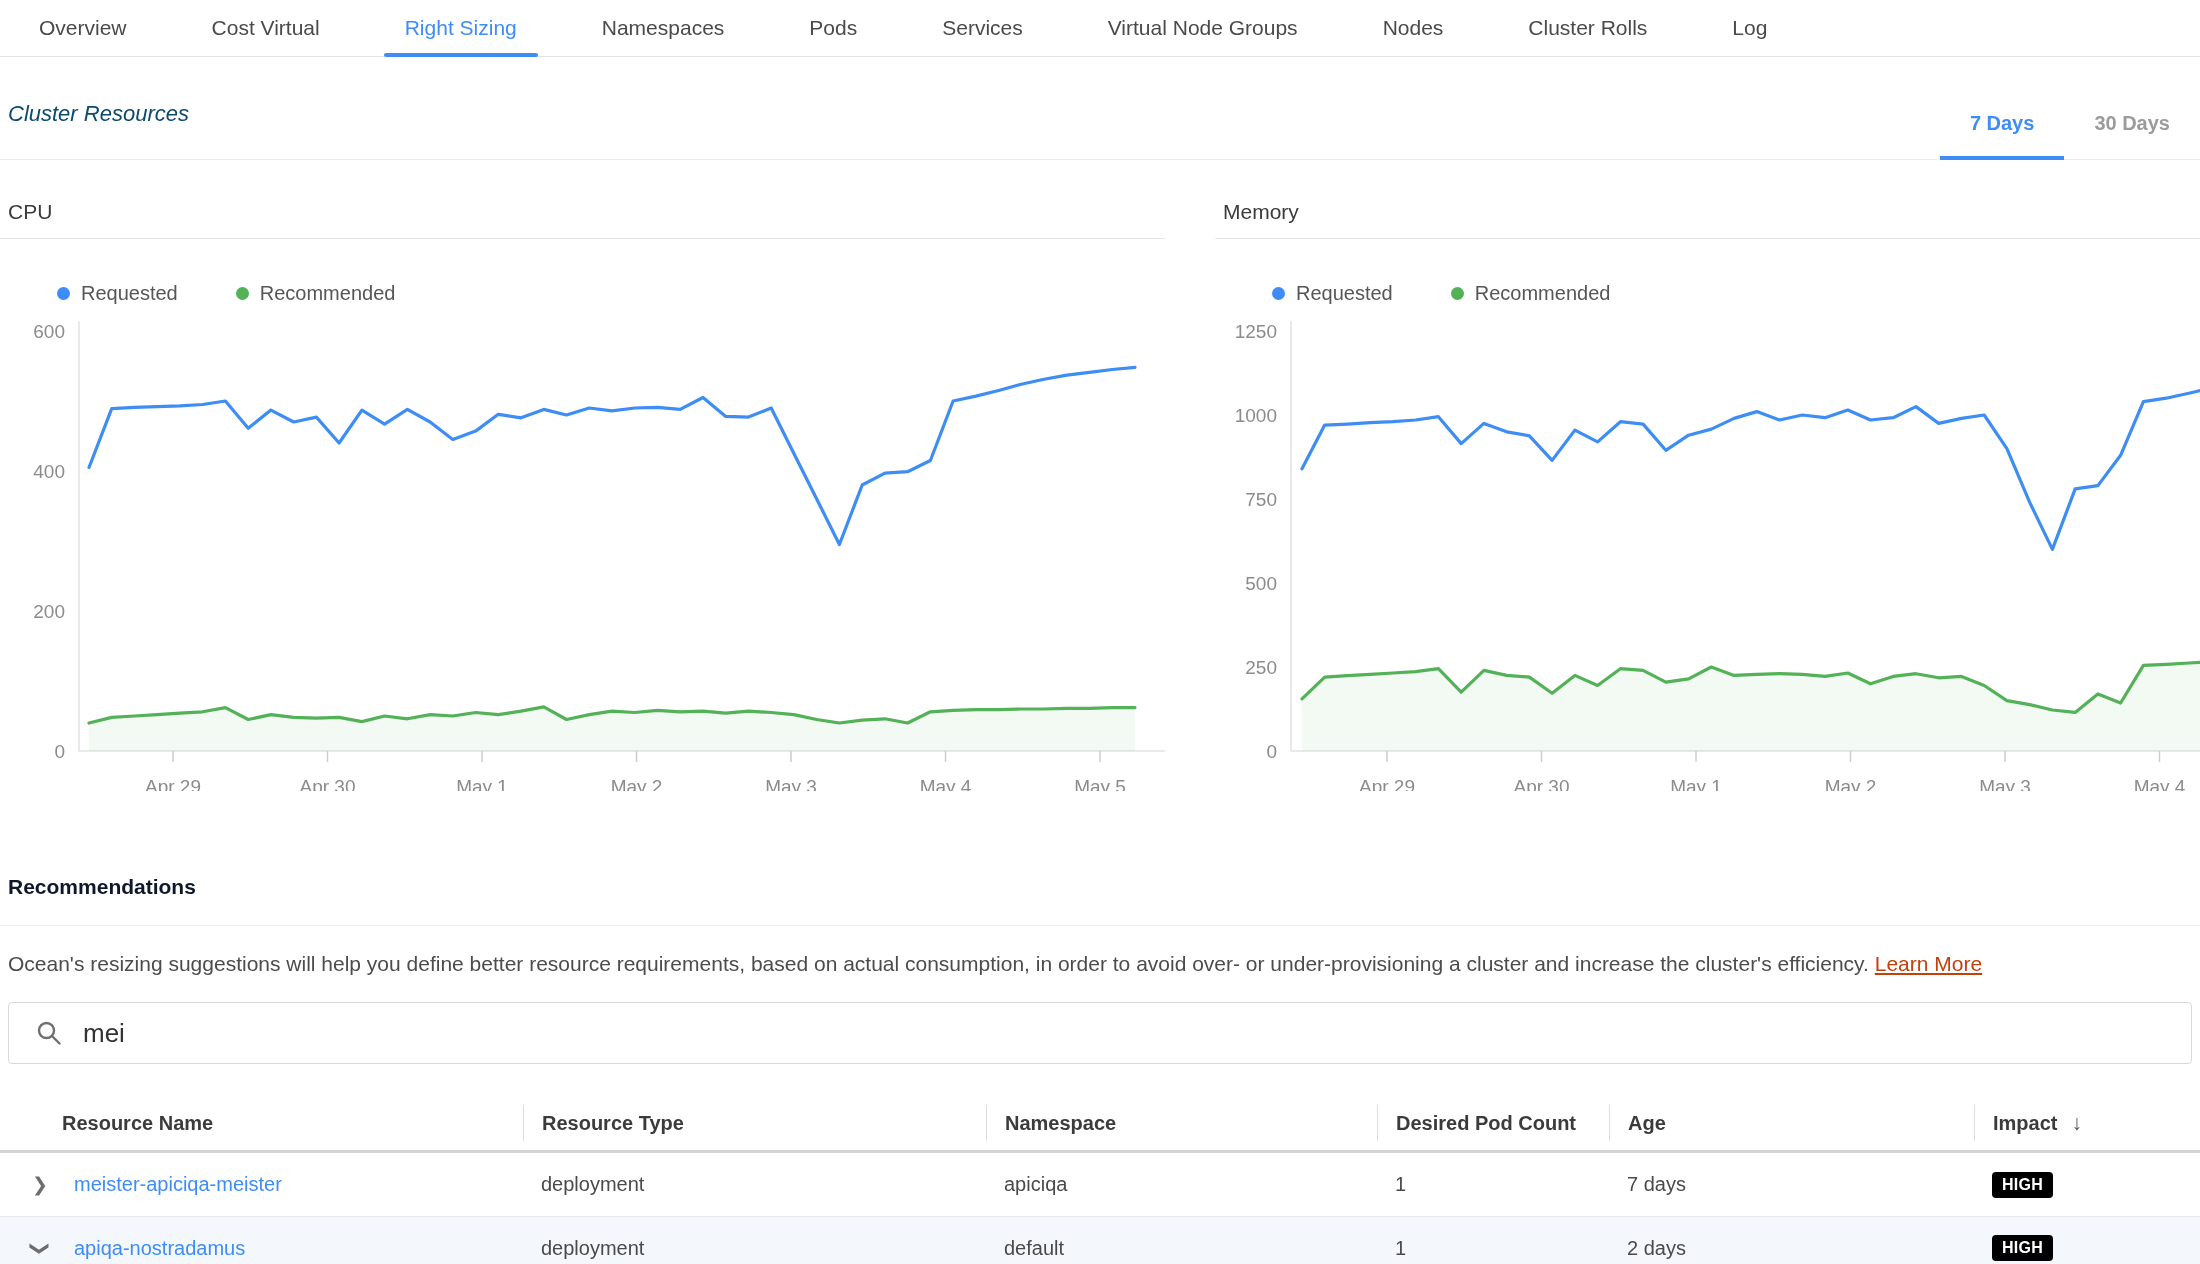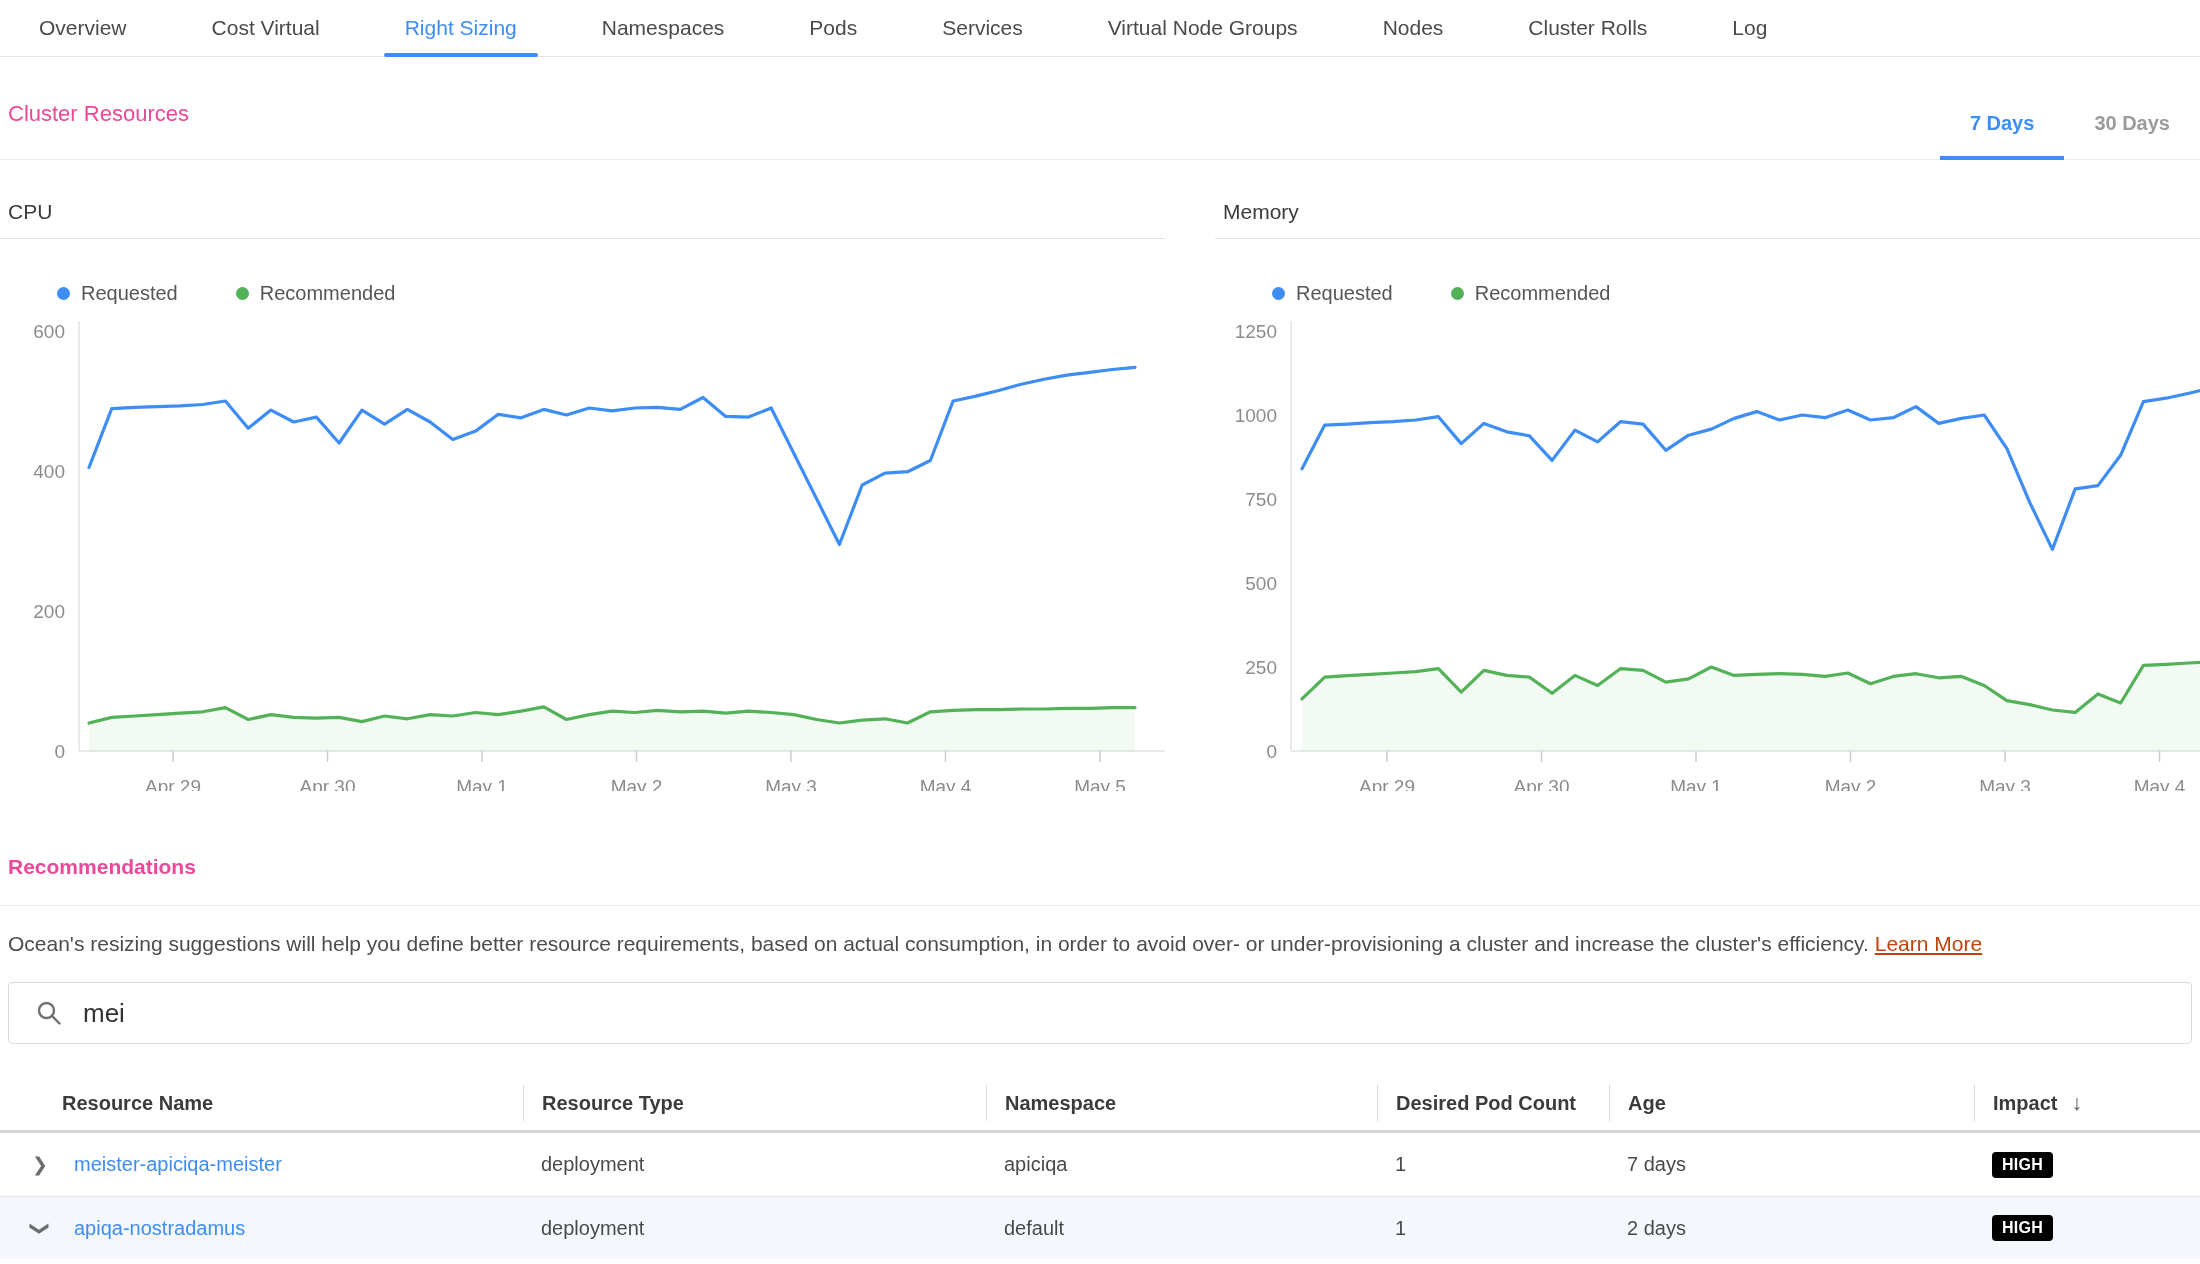--- a/index.html
+++ b/index.html
@@ -8,36 +8,36 @@
     background: #ffffff; color: #3f3f3f;
     font-family: "Liberation Sans", sans-serif;
   }
   
   .tabbar { display: flex; align-items: stretch; height: 57px; border-bottom: 1px solid #e4e4e4; padding-left: 18px; gap: 43px; }
   .tab { display: flex; align-items: center; padding: 0 21px; font-size: 21px; color: #4a4a4a; cursor: pointer; position: relative; white-space: nowrap; }
   .tab.active { color: #3d8df5; }
   .tab.active::after { content: ""; position: absolute; left: 0; right: 0; bottom: -1px; height: 4px; background: #3d8df5; border-radius: 2px; }
   
   .section-header { position: relative; height: 103px; border-bottom: 1px solid #ececec; }
-  .section-title { position: absolute; left: 8px; top: 44px; font-size: 22px; color: #ec4899; }
+  .section-title { position: absolute; left: 8px; top: 44px; font-size: 22px; color: #0c4a6e; font-style: italic; }
   .range-tabs { position: absolute; right: 0; bottom: 0; display: flex; }
   .range-tab { position: relative; padding: 0 30px 24px; font-size: 20px; font-weight: bold; color: #9b9b9b; cursor: pointer; }
   .range-tab.active { color: #3d8df5; }
   .range-tab.active::after { content: ""; position: absolute; left: 0; right: 0; bottom: -1px; height: 4px; background: #3d8df5; }
   
   .charts { display: flex; margin-top: 40px; }
   .chart-panel.cpu { width: 1165px; }
   .chart-panel.memory { width: 985px; margin-left: 50px; overflow: hidden; }
   .chart-title { font-size: 21px; color: #3b3b3b; padding: 0 8px 14px; border-bottom: 1px solid #e4e4e4; }
   .legend { display: flex; gap: 58px; margin: 42px 0 0 57px; height: 24px; }
   .legend-item { display: flex; align-items: center; gap: 11px; font-size: 20px; color: #565656; cursor: pointer; }
   .legend-dot { width: 13px; height: 13px; border-radius: 50%; flex: 0 0 auto; }
   svg.chart { display: block; margin-top: 6px; }
   
-  .reco-header { margin-top: 64px; border-bottom: 1px solid #ececec; padding: 0 8px 26px; font-size: 21px; color: #ec4899; font-weight: bold; }
+  .reco-header { margin-top: 84px; border-bottom: 1px solid #ececec; padding: 0 8px 26px; font-size: 21px; color: #0f172a; font-weight: bold; }
   .reco-desc { margin: 24px 8px 0; font-size: 21px; color: #4c4c4c; line-height: 1.35; }
   .learn-more { color: #c2410c; text-decoration: underline; cursor: pointer; }
   
   .search-wrap { position: relative; margin: 24px 8px 0; }
   .search-input { width: 100%; height: 62px; border: 1px solid #d9d9d9; border-radius: 4px; padding: 0 20px 0 74px; font-size: 26px; color: #333; font-family: "Liberation Sans", sans-serif; outline: none; }
   .search-icon { position: absolute; left: 28px; top: 18px; width: 26px; height: 26px; }
   
   .table { margin-top: 32px; }
   .thead { display: grid; grid-template-columns: 523px 463px 391px 232px 365px 226px; height: 57px; border-bottom: 3px solid #d5d5d5; align-items: center; }
   .th { display: flex; align-items: center; height: 36px; padding-left: 18px; font-size: 20px; font-weight: bold; color: #3b3b3b; cursor: pointer; white-space: nowrap; }

